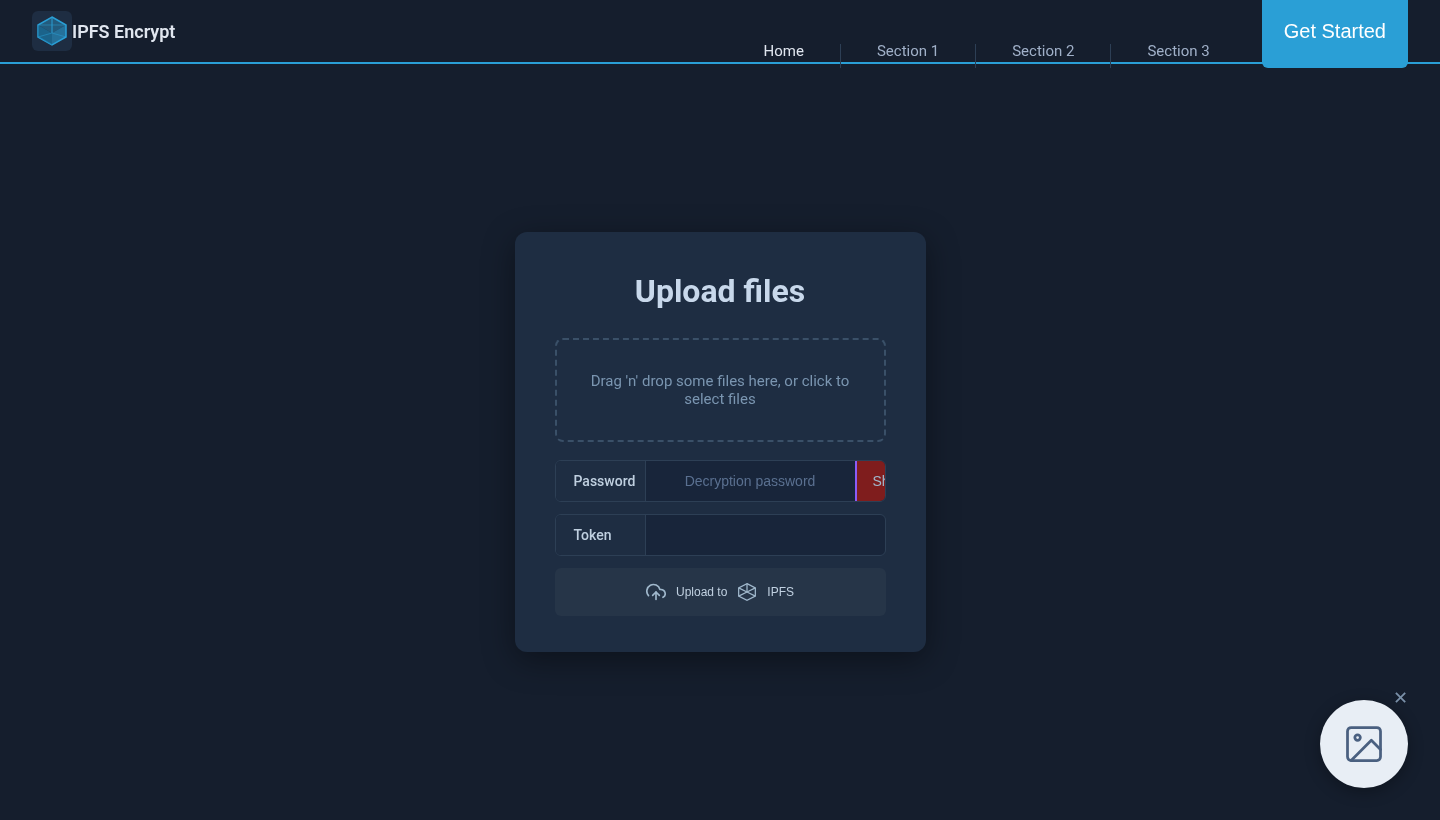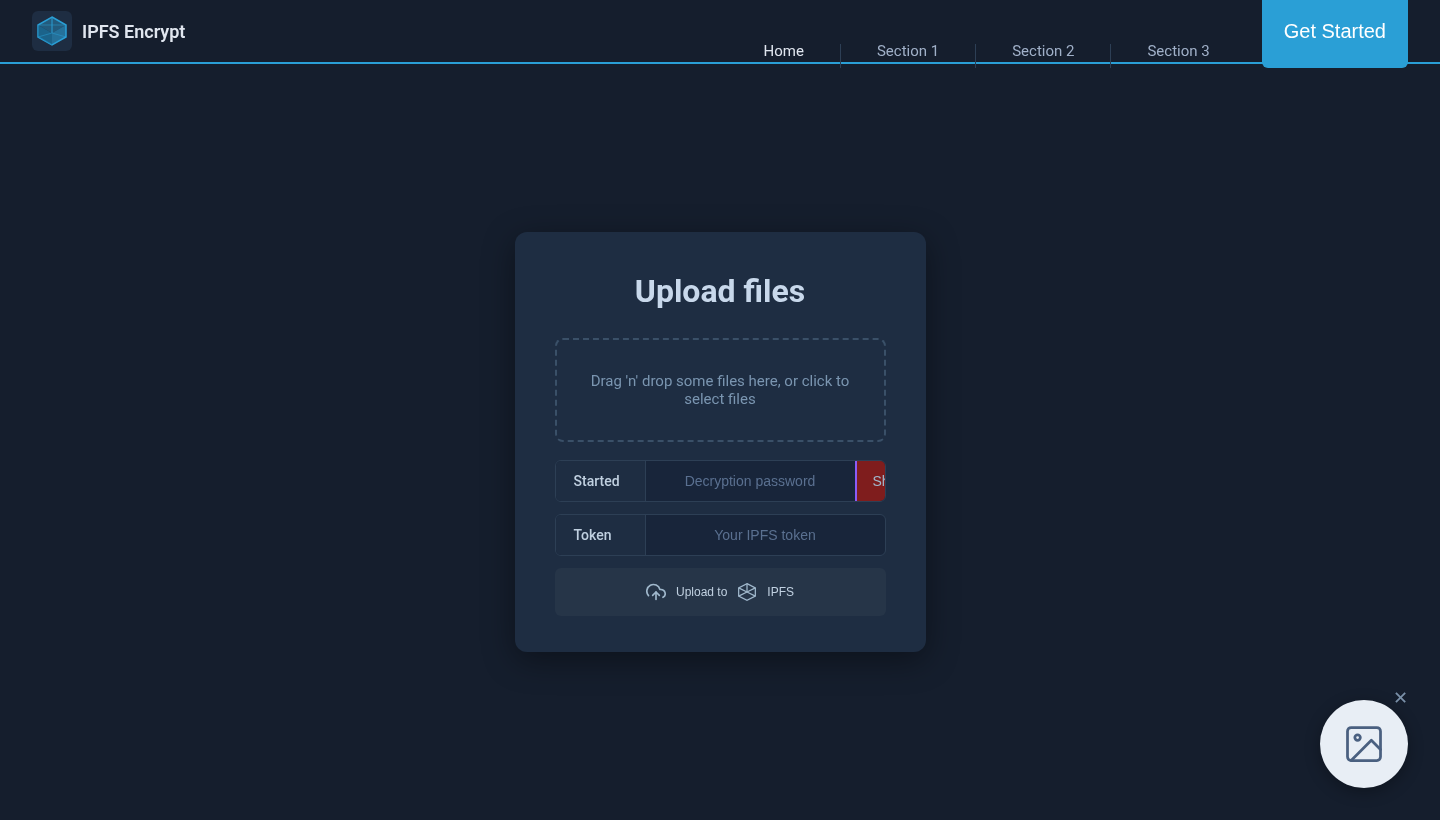--- a/index.html
+++ b/index.html
@@ -25,21 +25,20 @@
       justify-content: space-between;
       padding: 0 32px;
       height: 64px;
       background-color: #151e2d;
       border-bottom: 2px solid #2a9fd6;
     }
 
     .navbar-brand {
       display: flex;
       align-items: center;
-      gap: 10px;
     }
 
     .brand-logo {
       width: 40px;
       height: 40px;
     }
 
     .brand-name {
       font-size: 18px;
       font-weight: 600;
@@ -250,28 +249,27 @@
 <main class="main-content">
   <div class="upload-card">
 
     <h1 class="upload-title">Upload files</h1>
 
     <div class="dropzone">
       <span>Drag 'n' drop some files here, or click to select files</span>
     </div>
 
     <div class="input-row">
-      <span class="input-label">Started</span>
+      <span class="input-label">Password</span>
       <input type="password" class="input-field" placeholder="Decryption password" style="">
       <button class="show-btn">Show</button>
     </div>
 
     <div class="input-row">
       <span class="input-label">Token</span>
-      <input type="text" class="input-field" placeholder="Your IPFS token" style="">
     </div>
 
     <button class="upload-btn">
 
       <svg width="20" height="20" viewBox="0 0 24 24" fill="none" stroke="#a0b8cc" stroke-width="2" stroke-linecap="round" stroke-linejoin="round">
         <polyline points="16 16 12 12 8 16"></polyline>
         <line x1="12" y1="12" x2="12" y2="21"></line>
         <path d="M20.39 18.39A5 5 0 0 0 18 9h-1.26A8 8 0 1 0 3 16.3"></path>
       </svg>
       <span>Upload to</span>

